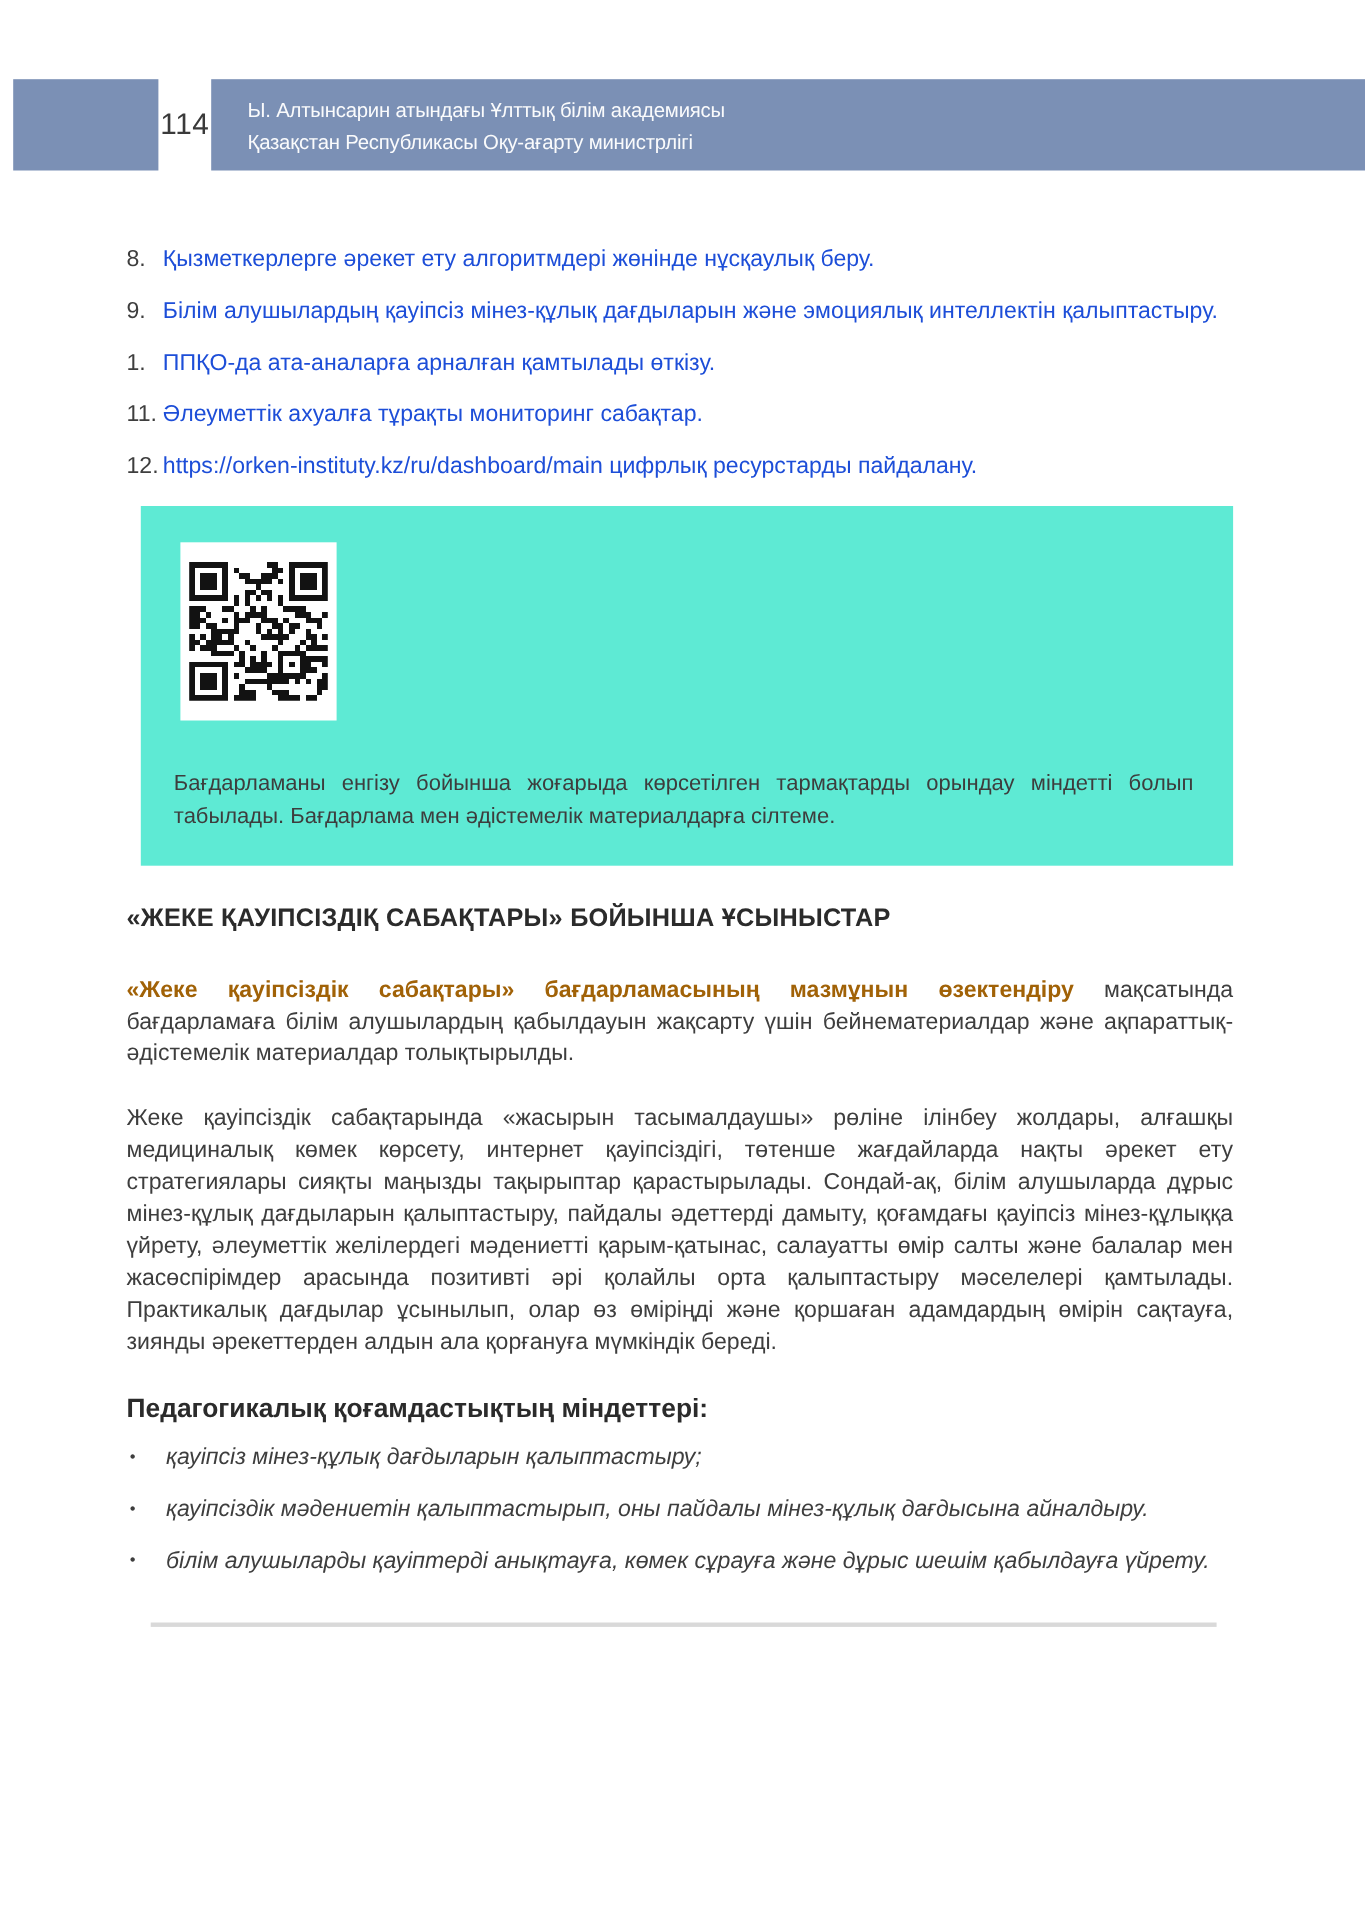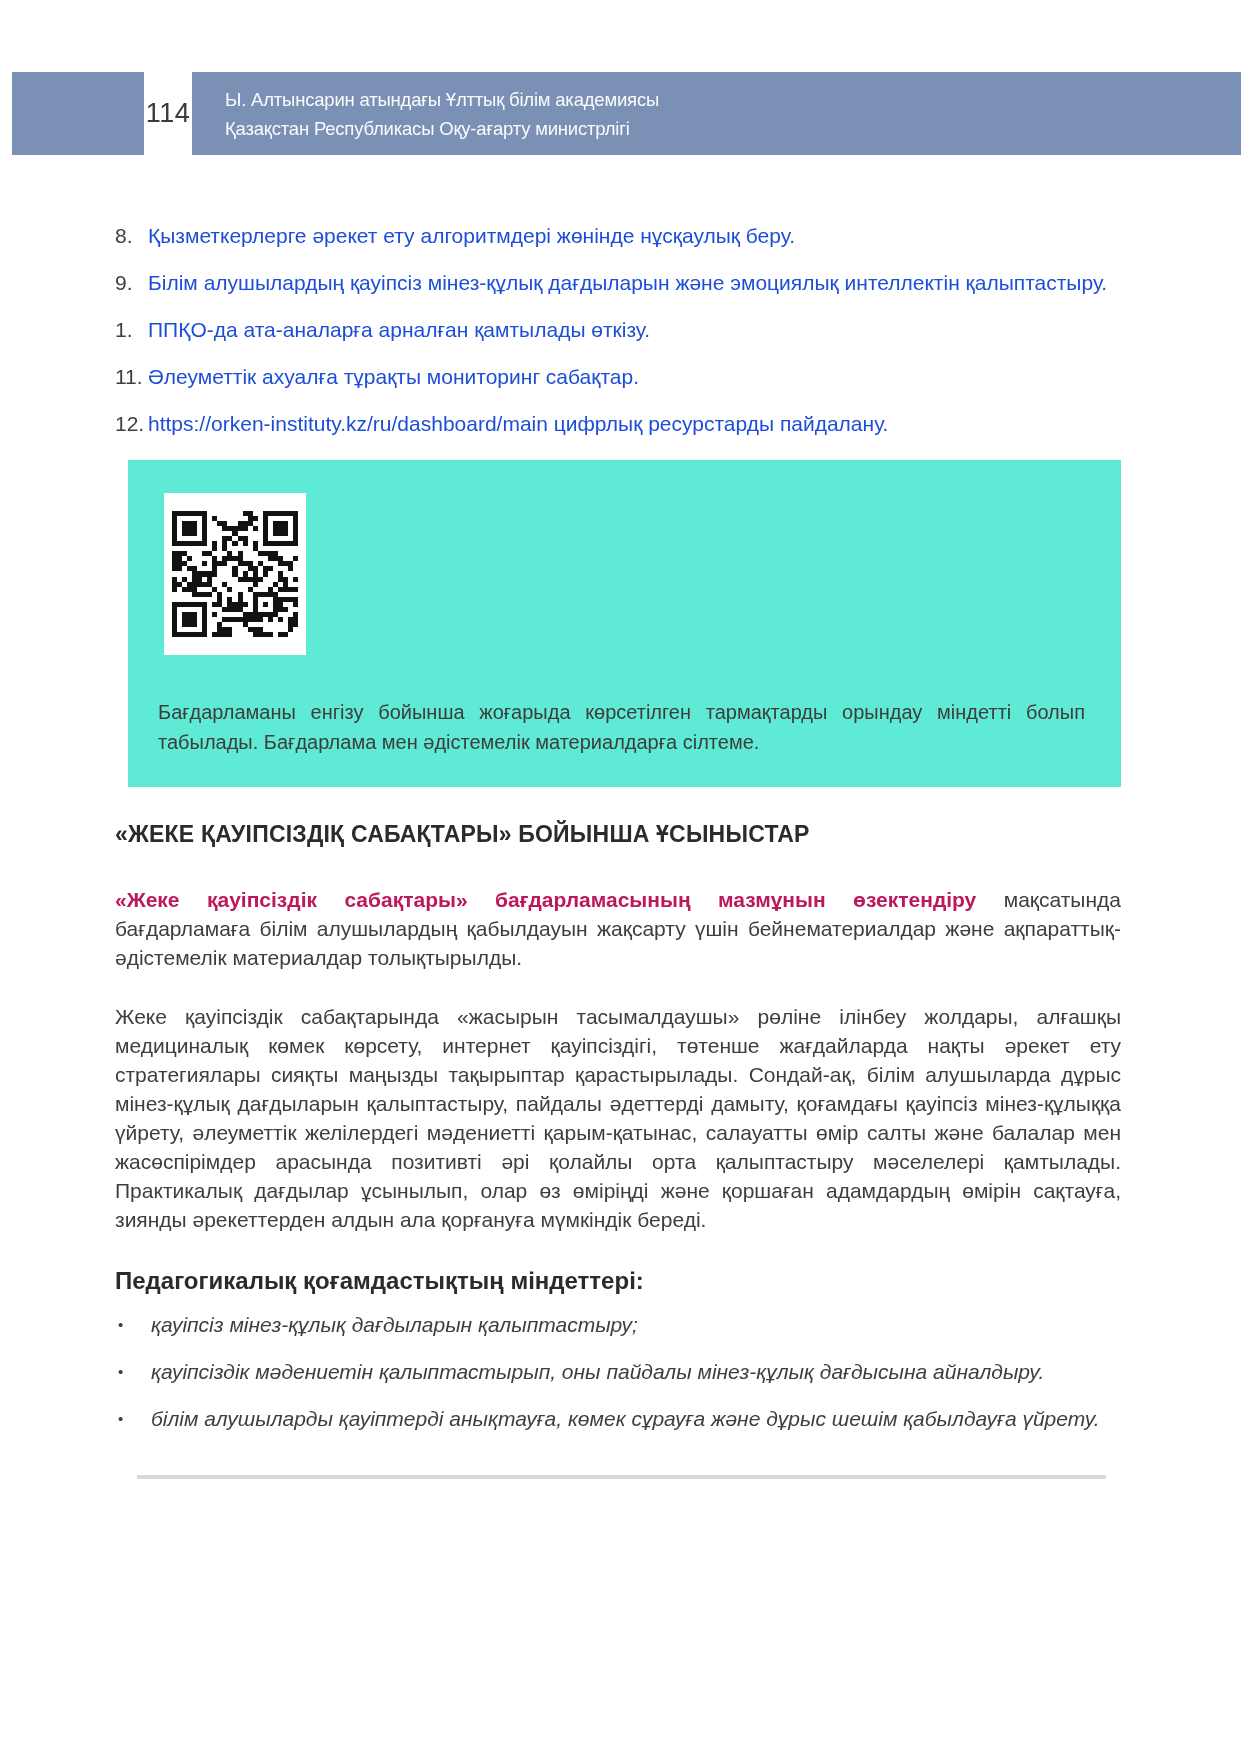--- a/index.html
+++ b/index.html
@@ -29,21 +29,21 @@
   .num-list .num{flex:0 0 33px;color:#3e3e3e;}
   .num-list .txt{flex:1;text-align:justify;color:#1d4ed8;}
   
   .note-box{margin:22px 0 0 13px;background:#5eead4;padding:33px 36px 30px 20px;}
   .qr-card{width:142px;height:162px;background:#ffffff;margin-left:16px;
     display:flex;align-items:center;justify-content:center;}
   .caption{margin:42px 0 0 10px;font-size:20px;line-height:30px;color:#3d3d3d;text-align:justify;}
   
   .sec-heading{margin:33px 0 0 0;font-size:23px;line-height:29px;font-weight:bold;color:#2b2b2b;letter-spacing:0.2px;}
   .lead{margin:36px 0 0 0;font-size:21px;line-height:29px;text-align:justify;}
-  .lead b{color:#be185d;}
+  .lead b{color:#a16207;}
   .bodytext{margin:30px 0 0 0;font-size:21px;line-height:29px;text-align:justify;}
   .tasks-heading{margin:32px 0 0 0;font-size:24px;line-height:29px;font-weight:bold;color:#2b2b2b;}
   .bullets{margin:15px 0 0 0;padding:0;list-style:none;}
   .bullets li{display:flex;margin:0 0 18px 0;font-size:21px;line-height:29px;}
   .bullets .dot{flex:0 0 33px;font-size:15px;line-height:29px;color:#3e3e3e;padding-left:3px;}
   .bullets .btxt{flex:1;text-align:justify;font-style:italic;}
   .divider{margin:42px 15px 0 22px;height:4px;background:#d9d9d9;border:none;}
 </style>
 </head>
 <body>

